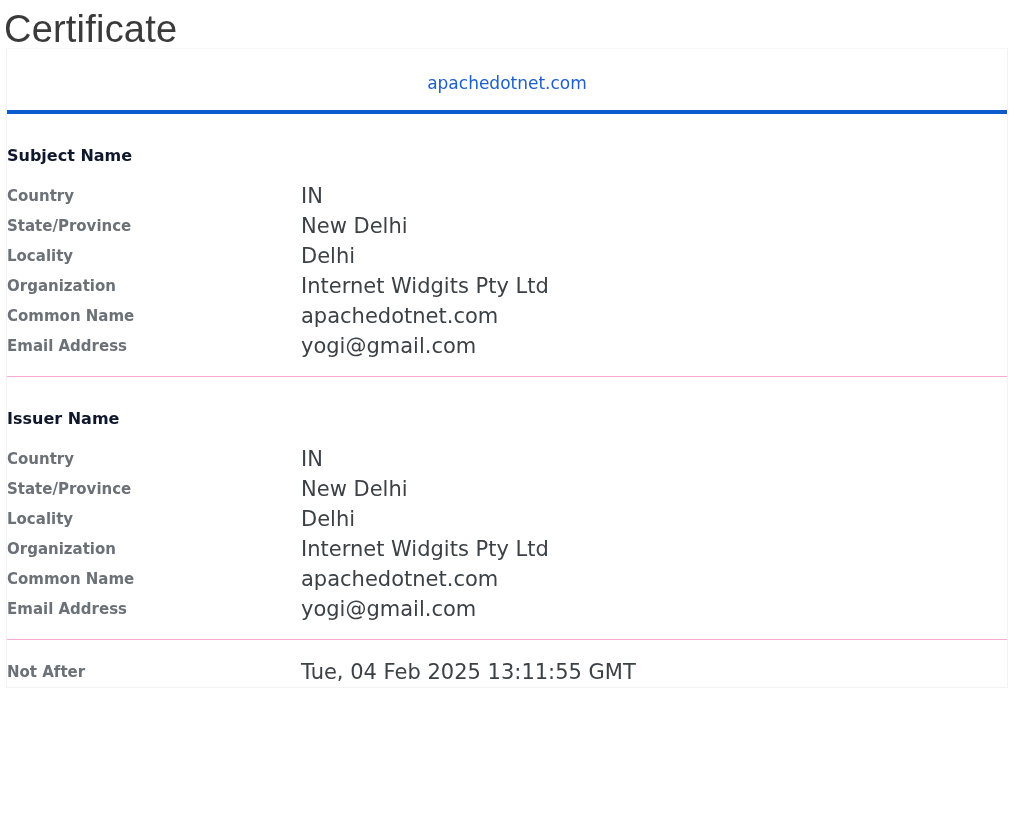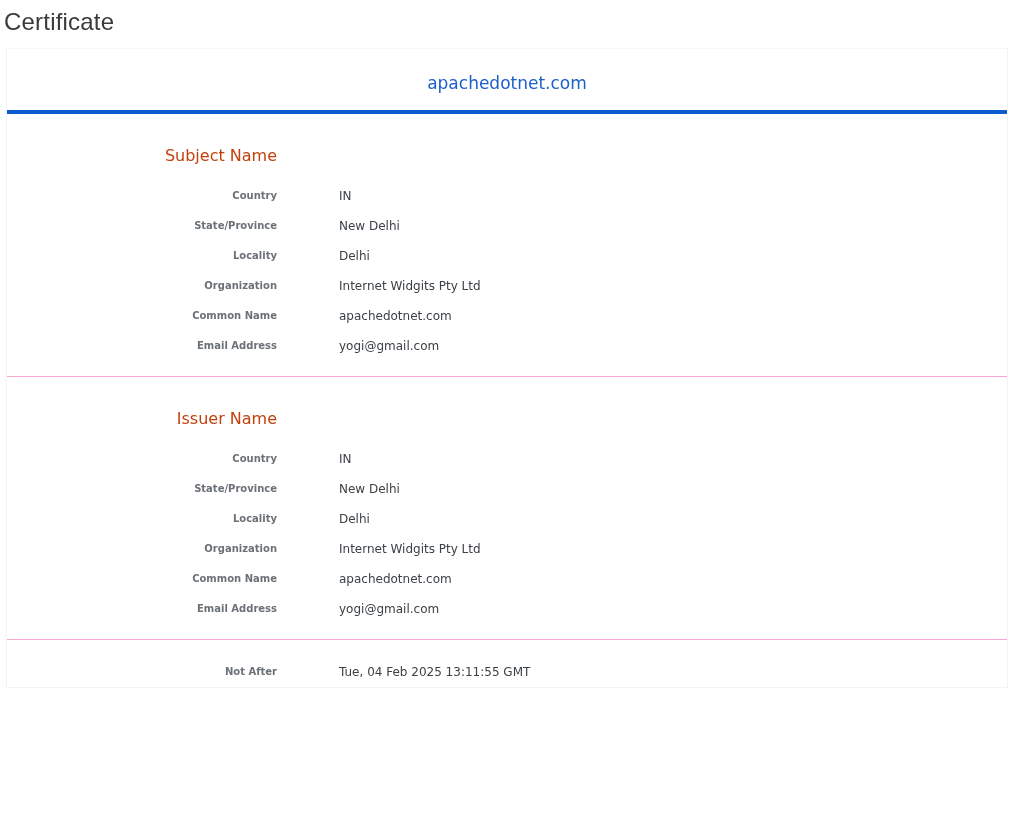--- a/index.html
+++ b/index.html
@@ -11,21 +11,21 @@
     width: 1014px;
     height: 832px;
     overflow: hidden;
     font-family: "DejaVu Sans", "Liberation Sans", sans-serif;
     -webkit-font-smoothing: antialiased;
   }
 
   
   .page-title {
     font-family: "Liberation Sans", "DejaVu Sans", sans-serif;
-    font-size: 24px;
+    font-size: 38px;
     font-weight: 300;
     color: #3a3a3a;
     letter-spacing: .2px;
     line-height: 1;
     margin: 0;
     padding: 10px 0 0 4px;
   }
 
   
   .cert-panel {
@@ -75,48 +75,47 @@
   .cert-section + .cert-section {
     border-top: 1px solid #f9a8d4;
   }
 
   .section-head {
     height: 50px;
   }
   .section-head .section-title {
     display: block;
     width: 270px;
-    text-align: right;
+    text-align: left;
     font-size: 16px;
-    font-weight: normal;
-    color: #c2410c;
+    font-weight: bold;
+    color: #0f172a;
     line-height: 50px;
     white-space: nowrap;
   }
 
   .cert-row {
     height: 30px;
     line-height: 30px;
     white-space: nowrap;
     font-size: 0;
   }
   .cert-row .row-label {
     display: inline-block;
     width: 270px;
-    text-align: right;
-    font-size: 10px;
+    font-size: 15px;
     font-weight: bold;
     color: #6b7177;
     vertical-align: top;
     overflow: hidden;
   }
   .cert-row .row-value {
     display: inline-block;
-    margin-left: 62px;
-    font-size: 12px;
+    margin-left: 24px;
+    font-size: 21px;
     font-weight: 400;
     color: #3c4146;
     vertical-align: top;
   }
 
   
   .section-subject  { padding-top: 17px;  padding-bottom: 15px; }
   .section-issuer   { padding-top: 17px;  padding-bottom: 15px; }
   .section-validity { padding-top: 17px;  padding-bottom: 0; }
 </style>

